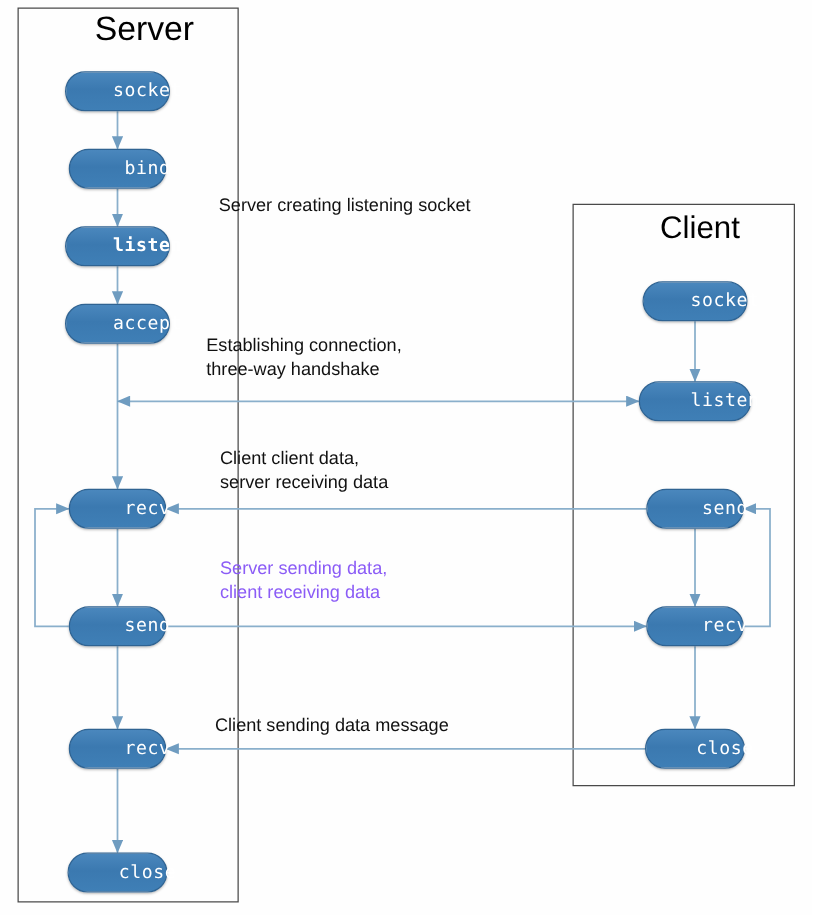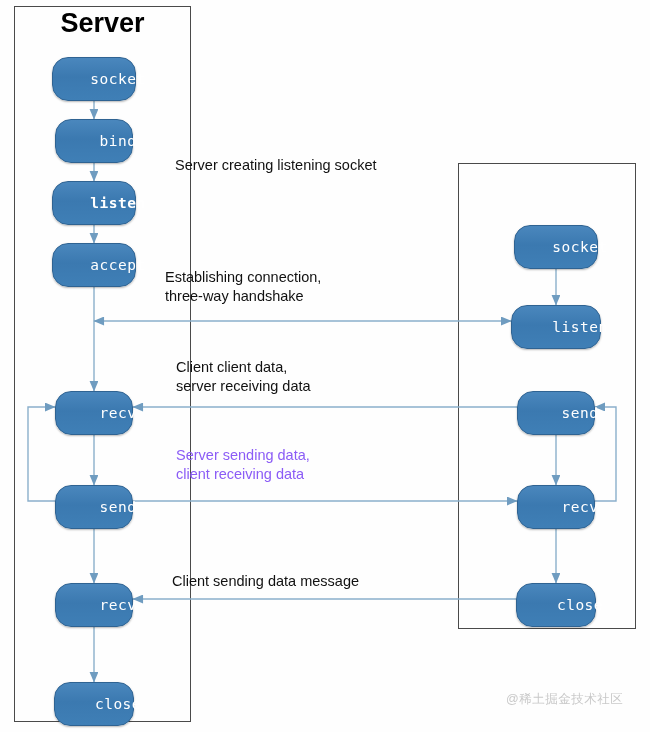--- a/index.html
+++ b/index.html
@@ -16,31 +16,32 @@
 
   
   .zone{
     position:absolute;
     border:1.5px solid #4a4a4a;
     background:transparent;
     box-sizing:border-box;
   }
   .zone-title{
     position:absolute;
-    font-weight:bold;
+    font-weight:normal;
     color:#000;
     white-space:nowrap;
     text-align:center;
+    padding-left:13px;
   }
 
   
   .node{
     position:absolute;
     box-sizing:border-box;
-    height:44px;
+    height:32px;
     border-radius:16px;
     background:linear-gradient(to bottom,#4a87bd 0%,#3b79b0 45%,#3f7fb6 100%);
     border:1.5px solid #2f6392;
     color:#ffffff;
     font-family:"DejaVu Sans Mono","Liberation Mono",monospace;
     font-size:14.5px;
     letter-spacing:0.5px;
     display:flex;
     align-items:center;
     justify-content:center;
@@ -77,20 +78,21 @@
 </style>
 </head>
 <body>
 
 <div id="canvas">
 
   <div class="zone" id="zone-server" style="left: 14px; top: 6px; width: 177px; height: 716px; border-color: rgb(74, 74, 74);"></div>
   <div class="zone-title" id="zone-server-title" style="left: 14px; top: 8px; width: 177px; font-size: 27px;">Server</div>
 
   <div class="zone" id="zone-client" style="left: 458px; top: 163px; width: 178px; height: 466px; border-color: rgb(74, 74, 74);"></div>
+  <div class="zone-title" id="zone-client-title" style="left: 458px; top: 168px; width: 178px; font-size: 25px;">Client</div>
 
   <svg class="edge-svg" id="edge-layer" viewBox="0 0 650 732">
     <defs>
       <marker id="ah-end" markerWidth="9" markerHeight="9" refX="7.2" refY="3.2" orient="auto">
         <path d="M0,0 L7.6,3.2 L0,6.4 z" fill="#6f9cc0"></path>
       </marker>
       <marker id="ah-start" markerWidth="9" markerHeight="9" refX="0.4" refY="3.2" orient="auto">
         <path d="M7.6,0 L0,3.2 L7.6,6.4 z" fill="#6f9cc0"></path>
       </marker>
     </defs>
@@ -134,15 +136,14 @@
       <div class="note" style="color: rgb(17, 17, 17); width: 300px; left: 175px; top: 155.5px;">Server creating listening socket</div>
       <div class="note" style="color: rgb(17, 17, 17); width: 300px; left: 165px; top: 268px;">Establishing connection,
 three-way handshake</div>
       <div class="note" style="color: rgb(17, 17, 17); width: 300px; left: 176px; top: 358px;">Client client data,
 server receiving data</div>
       <div class="note" style="color: #8b5cf6; width: 300px; left: 176px; top: 446px;">Server sending data,
 client receiving data</div>
       <div class="note" style="color: rgb(17, 17, 17); width: 300px; left: 172px; top: 571.5px;">Client sending data message</div>
     </div>
 
-  <div class="watermark" id="watermark" style="left: 506px; top: 691px; color: rgb(201, 201, 201);">@稀土掘金技术社区</div>
 
 </div>
 
 </body></html>

